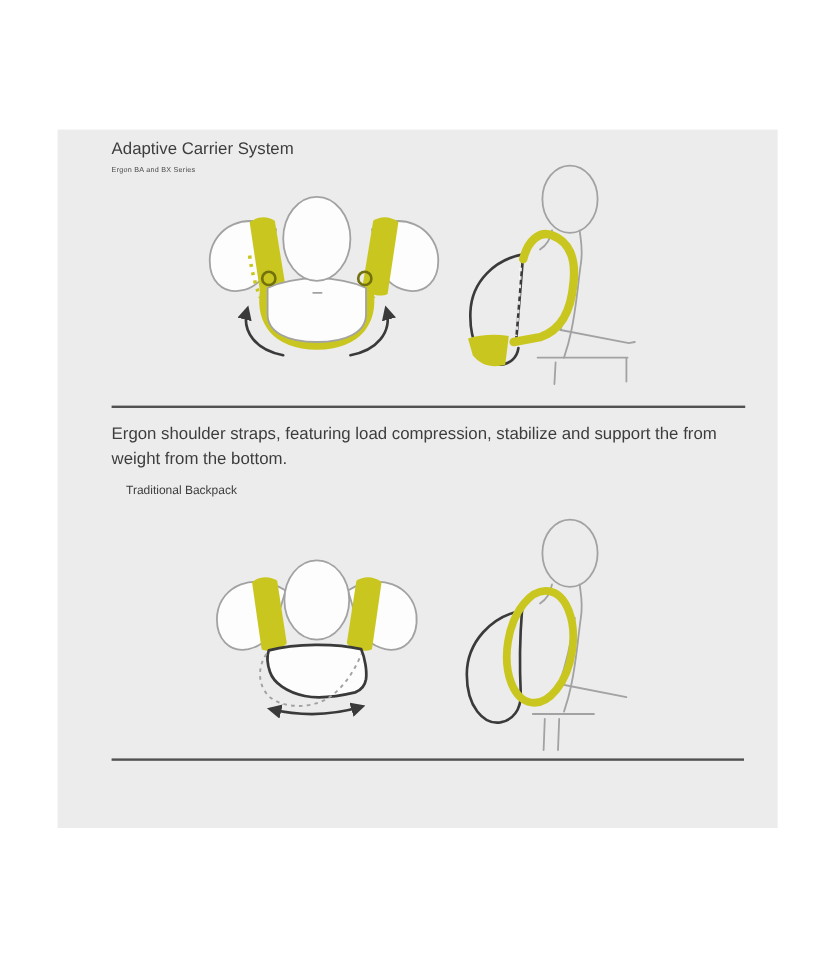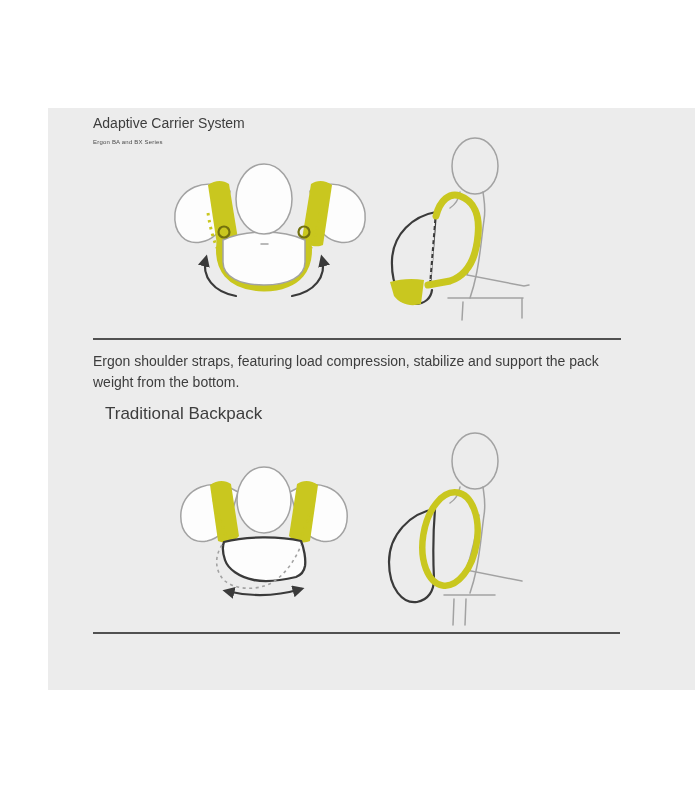--- a/index.html
+++ b/index.html
@@ -4,21 +4,21 @@
 <style>
   html,body { margin:0; padding:0; }
   body {
     width:700px; height:800px;
     background:var(--page-bg,#fff);
     font-family:"Liberation Sans", sans-serif;
     position:relative; overflow:hidden;
   }
   .panel {
     position:absolute; left:48px; top:108px;
-    width:647px; height:582px;
+    width:600px; height:582px;
     background:var(--panel-bg,#ececec);
   }
   .title {
     position:absolute; left:45px; top:7px;
     font-size:14px; color:var(--text,#3d3d3d);
   }
   .subtitle {
     position:absolute; left:45px; top:31px;
     font-size:6px; color:#4a4a4a; letter-spacing:.2px;
   }
@@ -34,21 +34,21 @@
   .divider-1 { top:230px; width:528px; }
   .divider-2 { top:524px; width:527px; }
   .caption {
     position:absolute; left:45px; width:545px;
     font-size:14px; line-height:21px; color:var(--text,#3d3d3d);
   }
   .caption-1 { top:243px; }
   .caption-2 { top:536px; }
   .trad-label {
     position:absolute; left:57px; top:296px;
-    font-size:17px; color:var(--text,#3d3d3d);
+    font-size:10px; color:var(--text,#3d3d3d);
   }
   
   svg .lt  { stroke:var(--outline-light,#a2a2a2); stroke-width:1.5; fill:none; stroke-linecap:round; }
   svg .ltf { stroke:var(--outline-light,#a2a2a2); stroke-width:1.5; fill:#fdfdfd; }
   svg .dk  { stroke:var(--outline-dark,#3a3a3a); stroke-width:2.2; fill:none; stroke-linecap:round; }
   svg .dkf { stroke:var(--outline-dark,#3a3a3a); stroke-width:2.3; fill:#fdfdfd; stroke-linejoin:round; }
   svg .ys  { stroke:var(--accent,#c9c71f); fill:none; stroke-linecap:round; }
   svg .yf  { fill:var(--accent,#c9c71f); stroke:none; }
   svg .ydash { stroke:var(--accent,#c9c71f); stroke-width:3; fill:none; stroke-dasharray:2.5 4.5; }
   svg .gdash { stroke:var(--outline-light,#a2a2a2); stroke-width:1.6; fill:none; stroke-dasharray:3 3.5; }
@@ -107,21 +107,21 @@
       <path class="dk" d="M56,84 C54,108 52,132 50,158"></path>
     </g>
     <path class="yf" d="M10,154 C20,151 32,150 44,152 L41,176 C30,179 20,176 14,168 Z"></path>
     <path class="ys" stroke-width="7" d="M56,88 C60,72 70,64 80,68 C94,73 100,87 98,107 C96,131 88,147 70,153 L48,157"></path>
     <path class="wdash" d="M54,95 C53,115 52,135 50,152"></path>
   </svg>
 
   <div class="divider divider-1"></div>
 
   <div class="caption caption-1">
-    <div>Ergon shoulder straps, featuring load compression, stabilize and support the pack</div>
+    <div>Ergon shoulder straps, featuring load compression, stabilize and support the from</div>
     <div>weight from the bottom.</div>
   </div>
 
   <div class="trad-label">Traditional Backpack</div>
 
   <svg class="illus illus-trad-front" width="220" height="187" viewBox="0 0 220 187">
     <defs>
       <marker id="ah3" viewBox="0 0 10 10" refX="7" refY="5" markerWidth="5.5" markerHeight="5.5" orient="auto-start-reverse">
         <path d="M0,0 L10,5 L0,10 Z" style="fill:var(--outline-dark,#3a3a3a)"></path>
       </marker>

